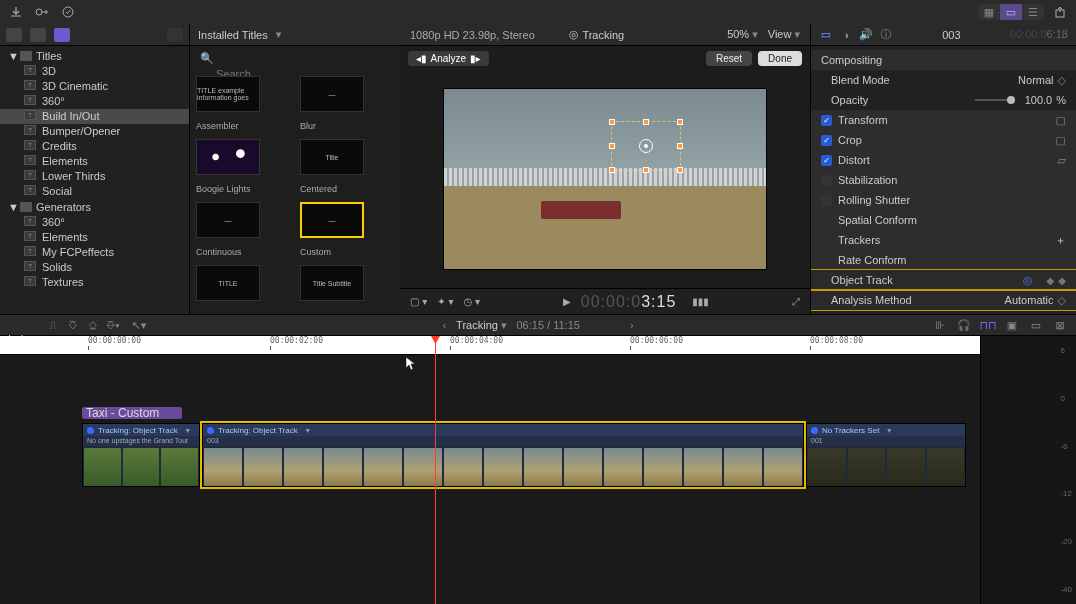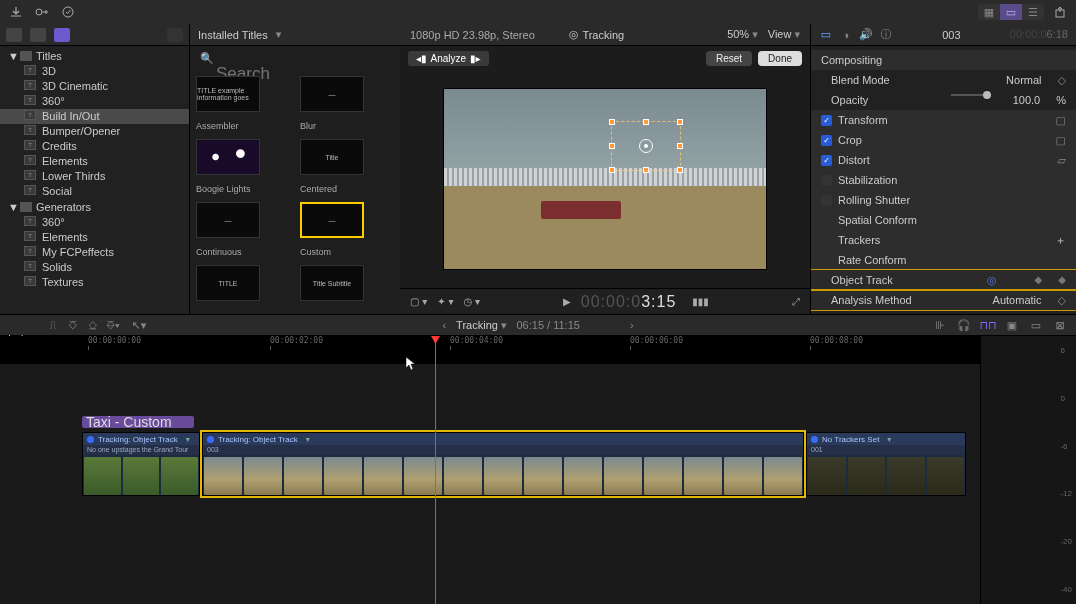--- a/index.html
+++ b/index.html
@@ -21,21 +21,21 @@
 .tree-group-title { display:flex; align-items:center; gap:4px; padding: 2px 4px 2px 8px; cursor:pointer;}
 .tree-group-title .tri { width:8px; color:#ccc;}
 .tree-group-title .gicon { width:12px; height:10px; background:#555; border-radius:1px;}
 .tree-item { display:flex; gap:6px; padding: 1px 4px 1px 24px; cursor:pointer; height:15px;}
 .tree-item.selected { background:#4a4a4a;}
 .tree-item .tt { width:12px; height:10px; background:#3a3a3a; border:1px solid #555; font-size:6px; display:flex; align-items:center; justify-content:center; color:#888;}
 .browser { width: 210px; background: #1e1e1e; display:flex; flex-direction:column;}
 .browser-head { height:22px; display:flex; align-items:center; padding:0 8px; background:#2a2a2a; border-bottom:1px solid #000; gap:6px;}
 .browser-head .dd { cursor:pointer;}
 .search-row { height:24px; display:flex; align-items:center; padding:0 8px; background:#1e1e1e;}
-.search-row input { flex:1; background:transparent; border:none; color:#ccc; outline:none; font-size:17px; padding-left:18px;margin-top:32px;}
+.search-row input { flex:1; background:transparent; border:none; color:#ccc; outline:none; font-size:11px; padding-left:18px;margin-top:32px;}
 .search-row .sicon { position:absolute; margin-left:2px; color:#888;}
 .thumb-grid { flex:1; padding: 6px 6px; display:grid; grid-template-columns: 1fr 1fr; gap: 8px 10px; align-content:start; overflow:hidden;}
 .thumb-cell { }
 .thumb { width: 64px; height: 36px; background:#0a0a0a; border:1px solid #333; display:flex; align-items:center; justify-content:center; font-size:7px; color:#bbb; cursor:pointer; position:relative; overflow:hidden;}
 .thumb.sel { border:2px solid #ffcc00;}
 .thumb-label { font-size:9px; color:#aaa; margin-top:9px;}
 .viewer { flex:1; background:#1c1c1c; display:flex; flex-direction:column;}
 .viewer-head { height:22px; background:#2a2a2a; display:flex; align-items:center; padding:0 10px; gap:14px; border-bottom:1px solid #000;}
 .viewer-head .vinfo { color:#aaa;}
 .viewer-head .vtrack { display:flex; align-items:center; gap:4px; margin-left:20px;}
@@ -68,44 +68,44 @@
 .insp-head .ih-left { display:flex; gap:6px;}
 .insp-head .ih-ico { width:14px; height:12px; cursor:pointer; color:#888; display:flex; align-items:center; justify-content:center;}
 .insp-head .ih-ico.active { color:#6aa0ff;}
 .insp-head .ih-name { margin-left:auto; margin-right:auto; color:#ccc;}
 .insp-head .ih-time { color:#666; font-family:Menlo,monospace;}
 .insp-body { flex:1; overflow:auto; padding:4px 0;}
 .insp-section { padding: 3px 10px; display:flex; align-items:center; gap:6px; cursor:default; height:20px;}
 .insp-section .cb { width:11px; height:11px; background:#2a5bd7; border-radius:2px; display:flex; align-items:center; justify-content:center; font-size:8px; color:#fff;}
 .insp-section .cb.off { background:#333;}
 .insp-section .rlab { flex:1;}
-.insp-section .rval { color:#ccc; margin-left:auto; display:flex; align-items:flex-start; gap:16px;}
+.insp-section .rval { color:#ccc; margin-left:auto; display:flex; align-items:center; gap:4px;}
 .insp-section .ricon { color:#888; cursor:pointer;}
 .insp-section.header { background:#2d2d2d; font-weight:500;}
 .insp-section.hl { outline:1px solid #cc9900; background:#2a2a2a;}
 .insp-section .slider { width:40px; height:2px; background:#555; position:relative; margin-right:6px;}
 .insp-section .slider .kn { position:absolute; right:0; top:-3px; width:8px; height:8px; background:#bbb; border-radius:50%;}
 .insp-section .plus { color:#ccc; margin-left:auto; cursor:pointer;}
 .insp-section .kf { color:#777; cursor:pointer; font-size:10px;}
 .save-preset { text-align:right; padding:4px 8px;}
 .mid-toolbar { height:22px; background:#2a2a2a; border-top:1px solid #000; border-bottom:1px solid #000; display:flex; align-items:center; padding:0 8px; gap:10px;}
 .mid-toolbar .idx { color:#ccc; cursor:pointer;margin-top:28px;}
 .mid-toolbar .mgrp { display:flex; gap:4px;}
 .mid-toolbar .mbtn { width:16px; height:14px; color:#888; cursor:pointer; display:flex; align-items:center; justify-content:center;}
 .mid-toolbar .center { position:absolute; left:50%; transform:translateX(-50%); display:flex; align-items:center; gap:10px; color:#ccc;}
 .mid-toolbar .mright { margin-left:auto; display:flex; gap:8px;}
 .timeline { height: 268px; background:#1a1a1a; display:flex;}
 .tl-main { flex:1; position:relative; overflow:hidden;}
-.ruler { height:28px; background:#000000; position:relative; border-bottom:1px solid #000;padding-left:44px;}
+.ruler { height:19px; background:#ffffff; position:relative; border-bottom:1px solid #000;padding-left:44px;}
 .ruler .tick { position:absolute; top:0; color:#666; font-size:8px; font-family:Menlo,monospace;}
 .ruler .tick::before { content:''; position:absolute; left:0; top:10px; width:1px; height:4px; background:#555;}
 .playhead { position:absolute; top:0; bottom:0; width:1px; background:#ff3b30; z-index:5;}
 .playhead::before { content:''; position:absolute; top:0; left:-4px; width:9px; height:8px; background:#ff3b30; clip-path: polygon(0 0,100% 0,50% 100%);}
 .tracks { position:relative; padding-top:50px;}
-.title-clip { position:absolute; top:52px; left:82px; width:112px; height:12px; background:#6a4a9a; border-radius:2px; font-size:14px; color:#ddd; padding:0 4px; line-height:12px; overflow:hidden;}
+.title-clip { position:absolute; top:52px; left:82px; width:100px; height:12px; background:#6a4a9a; border-radius:2px; font-size:12px; color:#ddd; padding:0 4px; line-height:12px; overflow:hidden;}
 .clip-row { position:absolute; top:68px; left:82px; right:110px; height:64px;}
 .clip { position:absolute; top:0; height:64px; background:#1e2a40; border:1px solid #000; overflow:hidden;}
 .clip.sel { outline:2px solid #e6b800;}
 .clip-head { height:12px; background:#2a3a5a; display:flex; align-items:center; gap:4px; padding:0 4px; font-size:8px; color:#a8c5ff;}
 .clip-head .dot { width:7px; height:7px; border-radius:50%; background:#3a6aff;}
 .clip-sub { height:10px; background:#253048; font-size:7px; color:#9ab; padding:0 4px; line-height:10px; overflow:hidden;}
 .clip-film { height:42px; display:flex;}
 .clip-film .fr { flex:1; margin:2px 1px; border-radius:1px;}
 .cursor-arrow { position:absolute; top:20px; left:405px; width:12px; height:16px; z-index:6; pointer-events:none;}
 .audio-meter { width:96px; background:#161616; border-left:1px solid #000; position:relative;}

